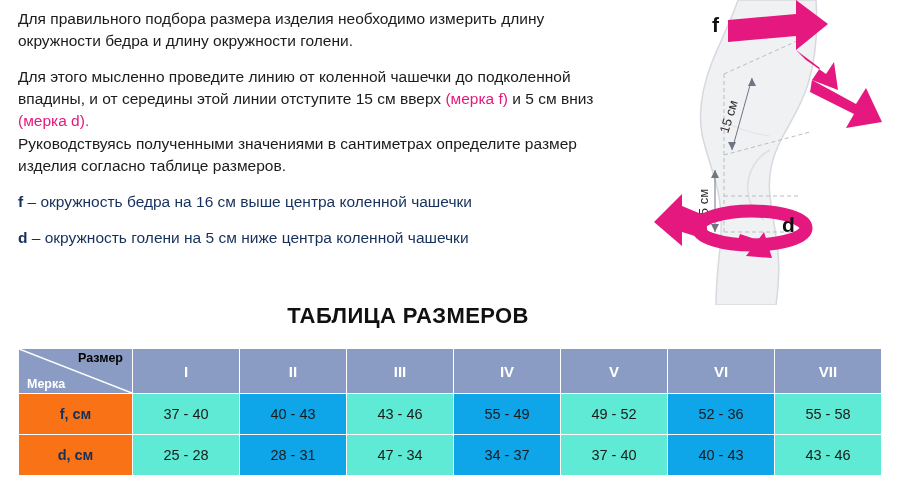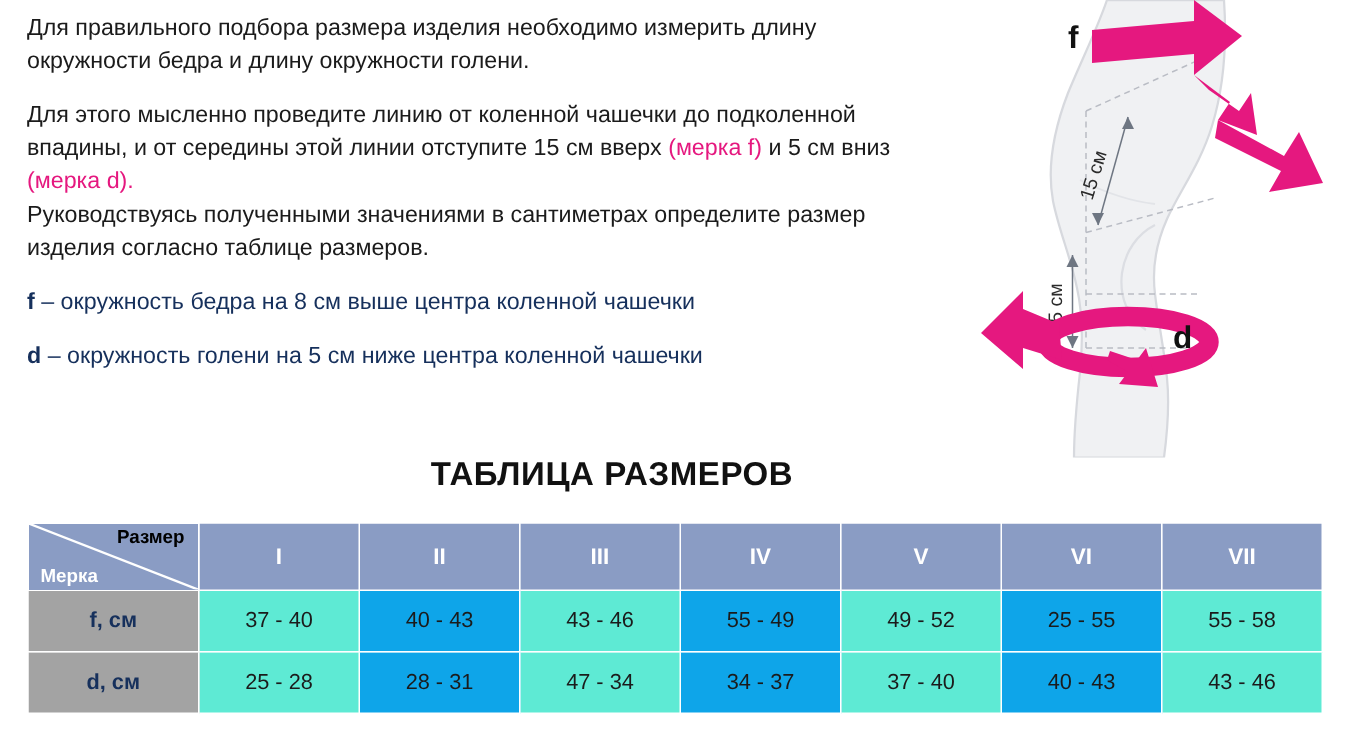--- a/index.html
+++ b/index.html
@@ -114,21 +114,21 @@
     color: #ffffff;
   }
   th.head {
     background: #8a9cc4;
     color: #ffffff;
     font-size: 15px;
     font-weight: bold;
     height: 44px;
   }
   td.rowhead {
-    background: #a3a3a3;
+    background: #f97316;
     color: #16305c;
     font-weight: bold;
     font-size: 14.5px;
     height: 40px;
   }
   td.cell {
     background: #5eead4;
     color: #1b1b1b;
     font-size: 14.5px;
     height: 40px;
@@ -143,21 +143,21 @@
 <div class="page">
 
   <div class="text-col">
 
     <p class="para">Для правильного подбора размера изделия необходимо измерить длину окружности бедра и длину окружности голени.</p>
 
     <p class="para tight"><span>Для этого мысленно проведите линию от коленной чашечки до подколенной впадины, и от середины этой линии отступите 15 см вверх </span><span class="pink">(мерка f)</span><span> и 5 см вниз </span><span class="pink">(мерка d).</span></p>
 
     <p class="para">Руководствуясь полученными значениями в сантиметрах определите размер изделия согласно таблице размеров.</p>
 
-    <p class="legend"><b>f</b><span> – окружность бедра на 8 см выше центра коленной чашечки</span></p>
+    <p class="legend"><b>f</b><span> – окружность бедра на 16 см выше центра коленной чашечки</span></p>
 
     <p class="legend"><b>d</b><span> – окружность голени на 5 см ниже центра коленной чашечки</span></p>
 
   </div>
 
   <div class="illus">
     <svg width="280" height="305" viewBox="0 0 280 305">
 
       <g>
         <path d="M118 0 L196 0 C198 30 196 58 188 84 C180 110 166 128 158 146
@@ -233,21 +233,21 @@
         </tr>
       </thead>
       <tbody>
         <tr>
           <td class="rowhead">f, см</td>
           <td class="cell">37 - 40</td>
           <td class="cell alt">40 - 43</td>
           <td class="cell">43 - 46</td>
           <td class="cell alt">55 - 49</td>
           <td class="cell">49 - 52</td>
-          <td class="cell alt">25 - 55</td>
+          <td class="cell alt">52 - 36</td>
           <td class="cell">55 - 58</td>
         </tr>
         <tr>
           <td class="rowhead">d, см</td>
           <td class="cell">25 - 28</td>
           <td class="cell alt">28 - 31</td>
           <td class="cell">47 - 34</td>
           <td class="cell alt">34 - 37</td>
           <td class="cell">37 - 40</td>
           <td class="cell alt">40 - 43</td>

